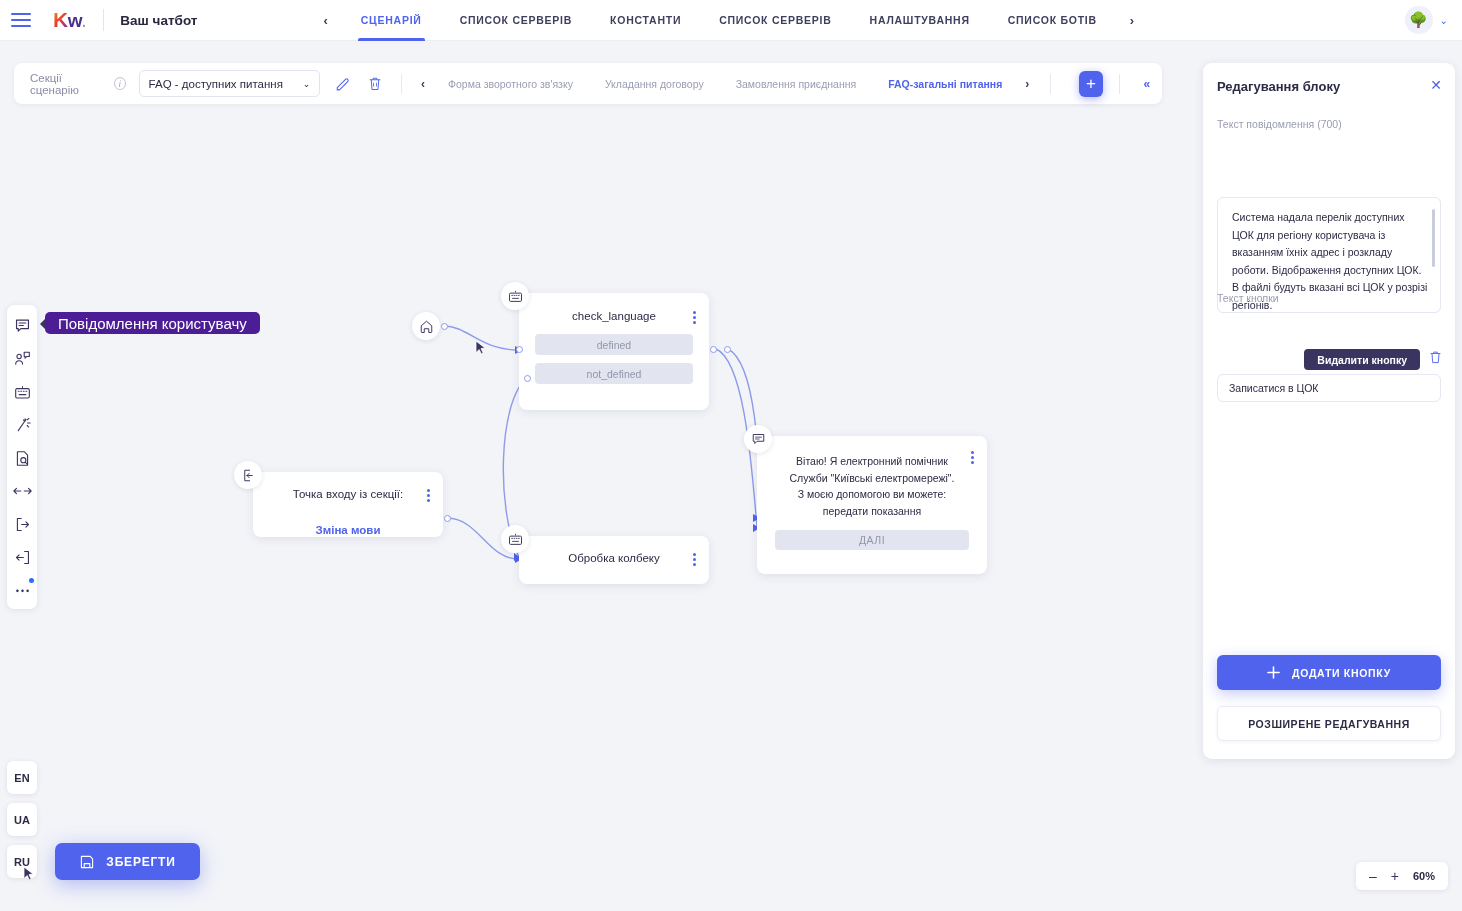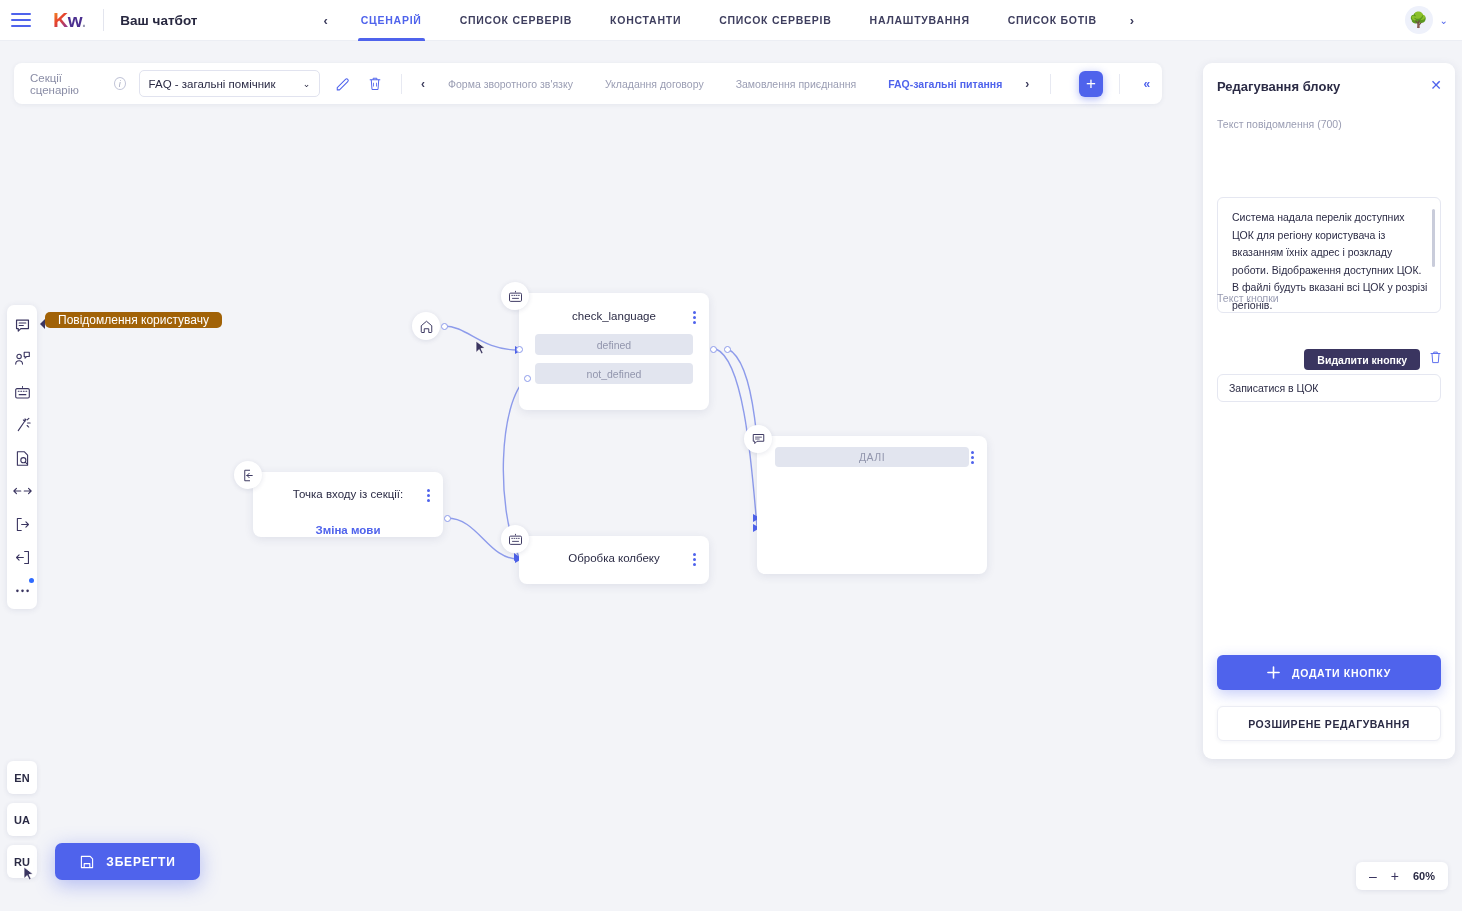--- a/index.html
+++ b/index.html
@@ -81,22 +81,22 @@
 
   
   .rail {
     position: absolute; left: 7px; top: 305px; width: 30px; padding: 10px 0 8px;
     background: #fff; border-radius: 7px; box-shadow: 0 1px 6px rgba(40,50,100,0.10);
     display: flex; flex-direction: column; align-items: center; gap: 11px; z-index: 25;
   }
   .rail-ic { width: 22px; height: 22px; display: flex; align-items: center; justify-content: center; cursor: pointer; position: relative; }
   .rail-dot { position: absolute; right: -1px; top: -1px; width: 5px; height: 5px; border-radius: 50%; background: #2f6bff; }
   .tooltip {
-    position: absolute; left: 45px; top: 312px; height: 16px; padding: 0 13px;
-    background: #a16207; color: #fff; border-radius: 5px; font-size: 12px;
+    position: absolute; left: 45px; top: 312px; height: 22px; padding: 0 13px;
+    background: #4c1d95; color: #fff; border-radius: 5px; font-size: 15px;
     display: flex; align-items: center; z-index: 26; white-space: nowrap;
   }
   .tooltip::before {
     content: ""; position: absolute; left: -5px; top: 7px;
     border-top: 5px solid transparent; border-bottom: 5px solid transparent; border-right: 5px solid #3a3560;
   }
 
   
   .lang {
     position: absolute; left: 7px; width: 30px; height: 33px; background: #fff;
@@ -224,21 +224,21 @@
       </div>
       <div class="caret">⌄</div>
     </div>
   </div>
 
   <div class="toolbar">
     <div class="tb-label">Секції сценарію</div>
     <div class="info-ic">i</div>
 
     <div class="select">
-      <span>FAQ - загальні помічник</span>
+      <span>FAQ - доступних питання</span>
       <span class="chev">⌄</span>
     </div>
 
     <div class="ic-btn">
       <svg width="15" height="15" viewBox="0 0 20 20" fill="none">
         <path d="M3 15.5L14 4.5a2 2 0 0 1 3 3L6 18.5H3v-3z" stroke="#4f63ec" stroke-width="1.4" stroke-linejoin="round"></path>
       </svg>
     </div>
     <div class="ic-btn">
       <svg width="14" height="15" viewBox="0 0 18 20" fill="none">
@@ -340,20 +340,26 @@
         <path d="M10 1v2" stroke="#3a3560" stroke-width="1.2"></path>
       </svg>
     </div>
 
     <div class="node" style="left:757px; top:395px; width:230px; height:138px;">
       <div class="kebab" style="top:15px;">
           <i></i>
           <i></i>
           <i></i>
         </div>
+      <div style="padding:17px 20px 0 20px;">
+        <div class="msg-line">Вітаю! Я електронний помічник</div>
+        <div class="msg-line">Служби "Київські електромережі".</div>
+        <div class="msg-line">З моєю допомогою ви можете:</div>
+        <div class="msg-line">передати показання</div>
+      </div>
       <div class="chip" style="margin:11px 18px 0 18px; height:20px; letter-spacing:0.5px;">ДАЛІ</div>
     </div>
     <div class="node-badge" style="left:744px; top:384px;">
       <svg width="15" height="14" viewBox="0 0 20 18" fill="none">
         <path d="M3 3h14v9H8l-3 3v-3H3V3z" stroke="#3a3560" stroke-width="1.3" stroke-linejoin="round"></path>
         <path d="M6 6.5h8M6 9h5" stroke="#3a3560" stroke-width="1.1" stroke-linecap="round"></path>
       </svg>
     </div>
 
     <svg class="cursor" viewBox="0 0 11 16" style="left:475px; top:299px;">

